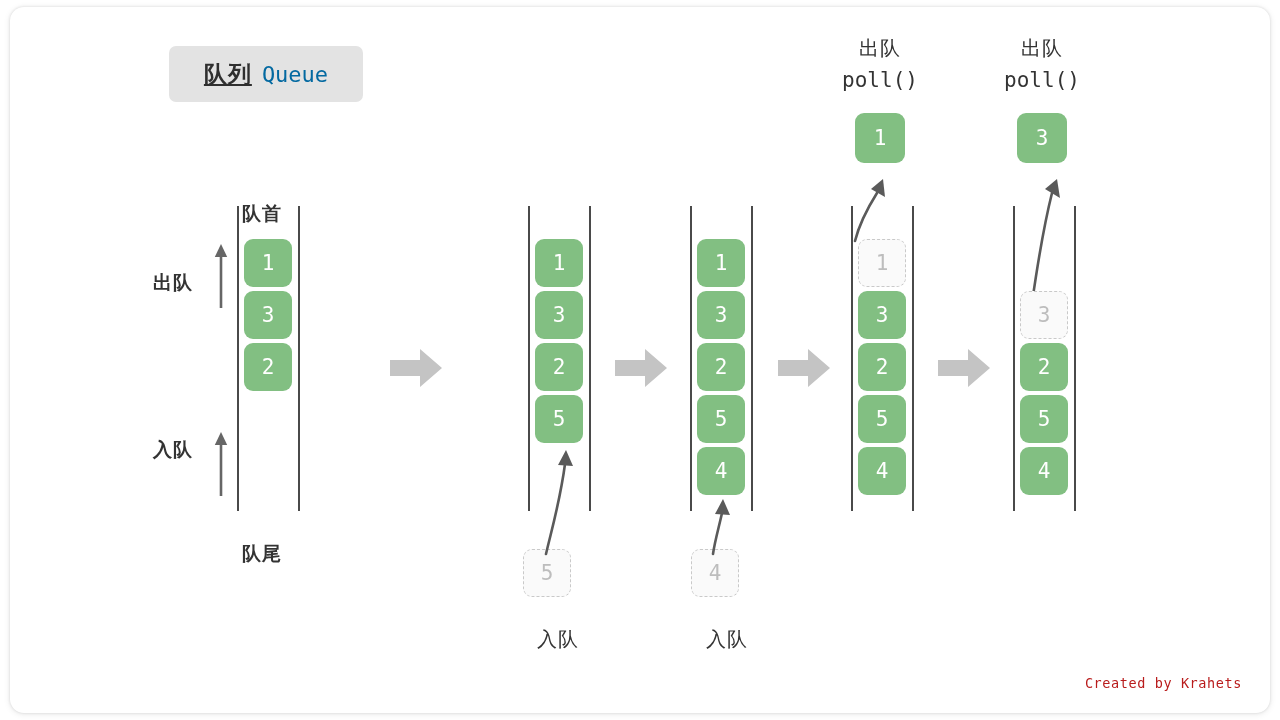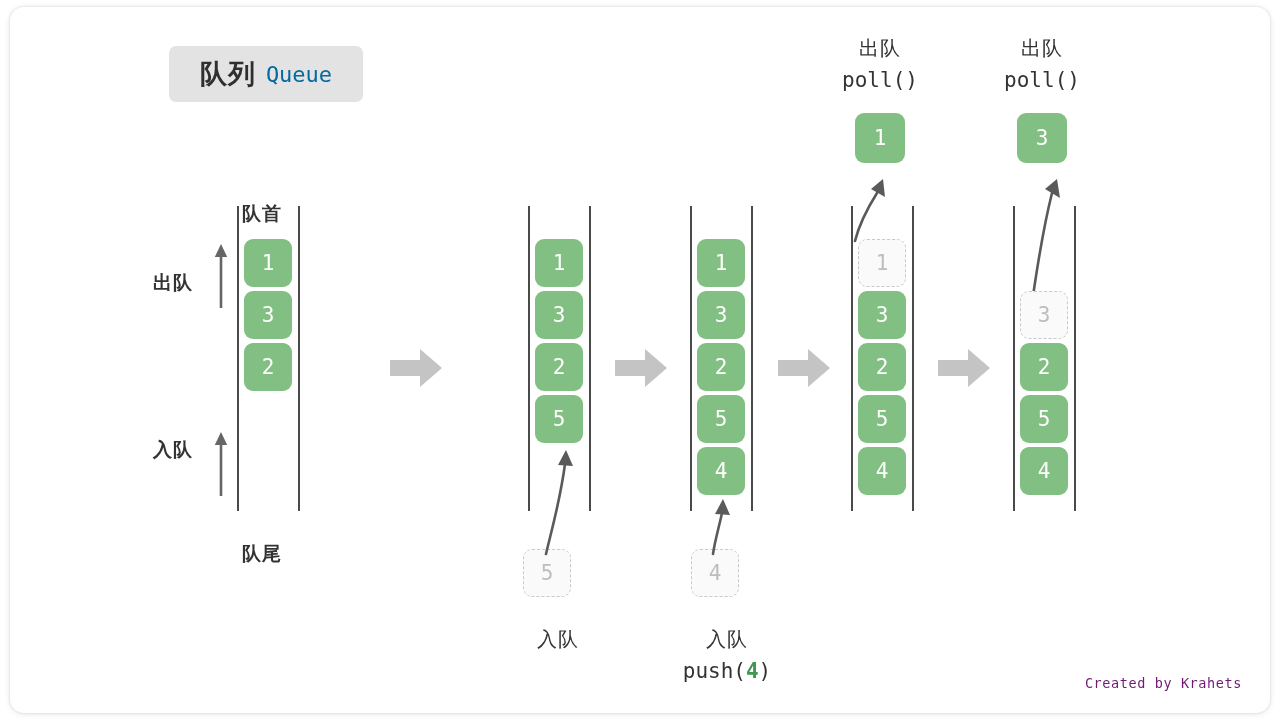--- a/index.html
+++ b/index.html
@@ -30,24 +30,25 @@
     left: 159px; top: 39px;
     width: 194px; height: 56px;
     background: #e3e3e3;
     border-radius: 7px;
     display: flex;
     align-items: center;
     justify-content: center;
     gap: 10px;
   }
   #title-badge .cn {
-    font-size: 27px;
+    font-size: 23px;
     font-weight: bold;
     color: #2f2f2f;
     letter-spacing: 1px;
+    text-decoration: underline;
   }
   #title-badge .en {
     font-family: "DejaVu Sans Mono", "Liberation Mono", monospace;
     font-size: 22px;
     color: #0369a1;
   }
 
   
   .cn-label {
     font-size: 19px;
@@ -118,21 +119,21 @@
   .dir-arrow { width: 16px; height: 66px; }
 
   
   .curve-arrow { pointer-events: none; }
 
   
   #watermark {
     right: 28px; bottom: 22px;
     font-family: "DejaVu Sans Mono", "Liberation Mono", monospace;
     font-size: 13.5px;
-    color: #701a75;
+    color: #b91c1c;
     letter-spacing: 0.6px;
   }
 </style>
 </head>
 <body>
 
 <div id="canvas" class="abs">
 
   <div id="title-badge" class="abs">
     <span class="cn">队列</span>
@@ -202,21 +203,20 @@
 
   <div class="abs cell ghost" style="left:681px; top:542px;">4</div>
 
   <svg class="abs curve-arrow" style="left:680px; top:478px; width:60px; height:72px;" viewBox="0 0 60 72">
     <path d="M23 69 C25 55, 29 42, 32 28" stroke="#5a5a5a" stroke-width="2.6" fill="none" stroke-linecap="round"></path>
     <path d="M33 14 L40 30 L25 29 Z" fill="#5a5a5a"></path>
   </svg>
 
   <div class="abs op-caption" style="left:622px; top:617px; width:190px;">
     <div class="cn">入队</div>
-    <div class="code"><span>push(</span><span class="arg">4</span><span>)</span></div>
   </div>
 
   <svg class="abs step-arrow" style="left:768px; top:340px;" viewBox="0 0 52 42">
     <path d="M0 13 H30 V2 L52 21 L30 40 V29 H0 Z" fill="#c4c4c4"></path>
   </svg>
 
   <div class="abs op-caption" style="left:795px; top:26px; width:150px;">
     <div class="cn">出队</div>
     <div class="code">poll()</div>
   </div>

